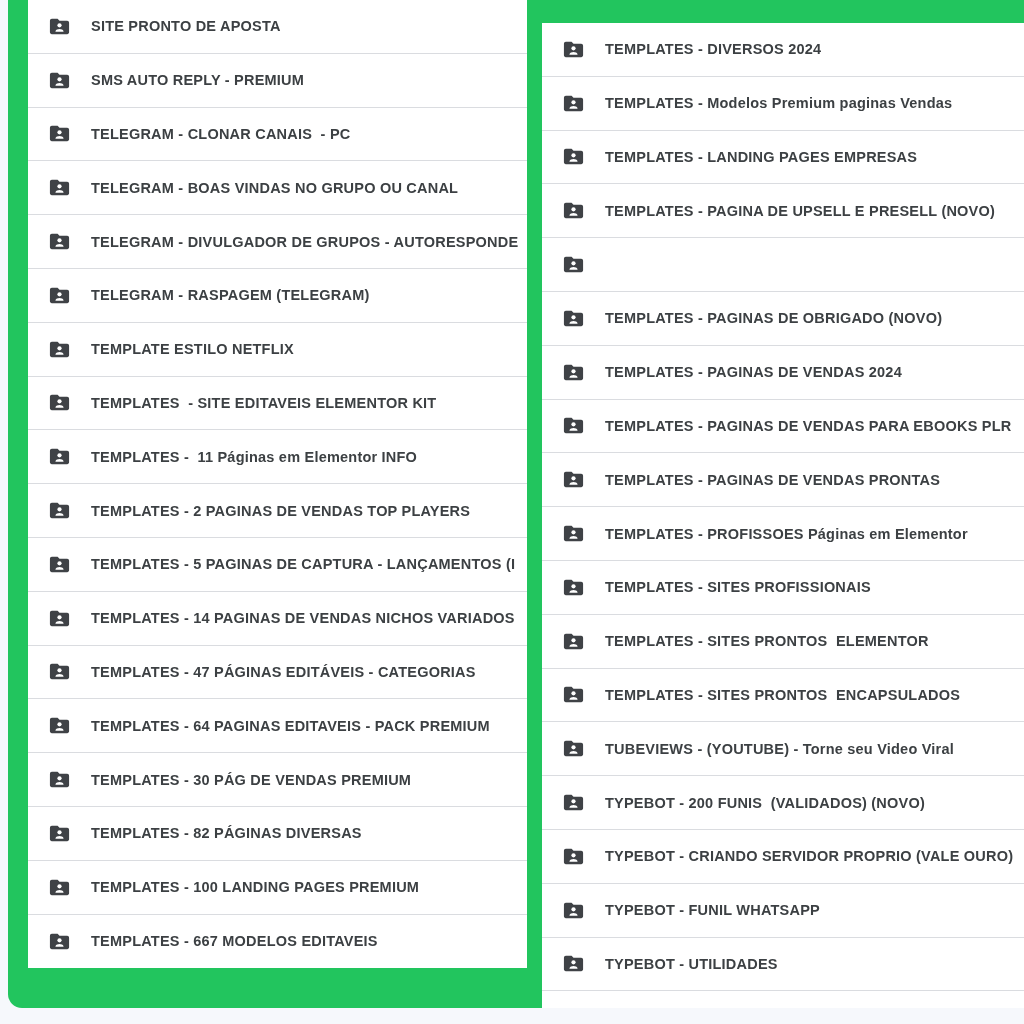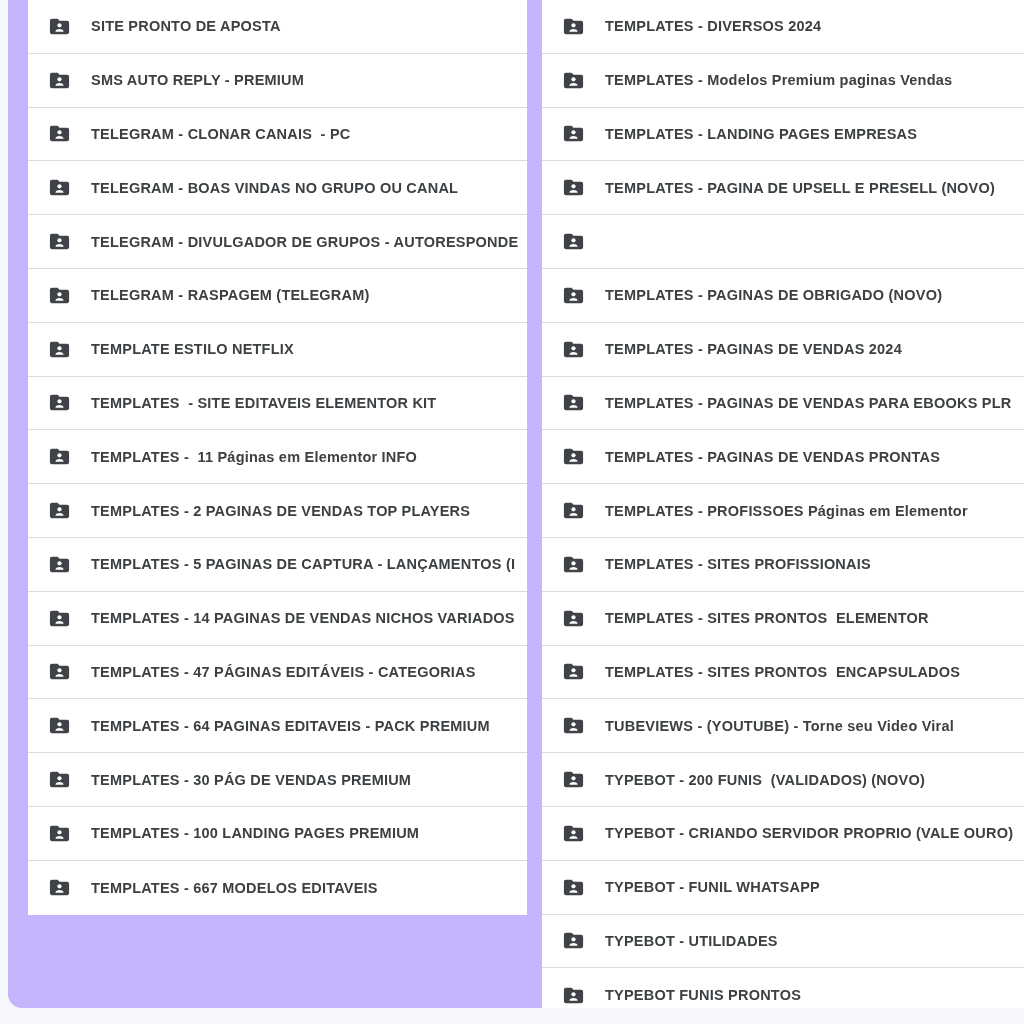--- a/index.html
+++ b/index.html
@@ -10,32 +10,32 @@
     overflow: hidden;
     background: #f6f8fc; 
     font-family: "Liberation Sans", sans-serif;
   }
   .card {
     position: absolute;
     left: 8px;
     top: 0;
     width: 1016px;
     height: 1008px;
-    background: #c4b5fd;
+    background: #22c55e;
     border-bottom-left-radius: 14px;
     overflow: hidden;
   }
   .col {
     position: absolute;
     top: 0;
     bottom: 0;
     box-sizing: border-box;
   }
   .col-left  { left: 20px;  width: 499px; }
-  .col-right { left: 534px; width: 482px; padding-top: 0; }
+  .col-right { left: 534px; width: 482px; padding-top: 23px; }
   .row {
     height: 53.8px;
     display: flex;
     align-items: center;
     border-bottom: 1px solid #dadce0;
     box-sizing: border-box;
     cursor: pointer;
     background: #fff;
   }
   .row:last-child { border-bottom: none; }
@@ -222,20 +222,30 @@
     <span class="icon">
       <svg viewBox="0 0 24 24" width="23" height="23" aria-hidden="true">
         <path fill="#3f4246" d="M10 4H4c-1.1 0-1.99.9-1.99 2L2 18c0 1.1.9 2 2 2h16c1.1 0 2-.9 2-2V8c0-1.1-.9-2-2-2h-8l-2-2z"></path>
         <circle cx="12" cy="10.8" r="2.2" fill="#ffffff"></circle>
         <path fill="#ffffff" d="M7.8 17.3c0-1.9 2.8-2.6 4.2-2.6s4.2.7 4.2 2.6v.3H7.8z"></path>
       </svg>
     </span>
     <span class="label">TEMPLATES - 30 PÁG DE VENDAS PREMIUM</span>
   </div>
 
+  <div class="row">
+    <span class="icon">
+      <svg viewBox="0 0 24 24" width="23" height="23" aria-hidden="true">
+        <path fill="#3f4246" d="M10 4H4c-1.1 0-1.99.9-1.99 2L2 18c0 1.1.9 2 2 2h16c1.1 0 2-.9 2-2V8c0-1.1-.9-2-2-2h-8l-2-2z"></path>
+        <circle cx="12" cy="10.8" r="2.2" fill="#ffffff"></circle>
+        <path fill="#ffffff" d="M7.8 17.3c0-1.9 2.8-2.6 4.2-2.6s4.2.7 4.2 2.6v.3H7.8z"></path>
+      </svg>
+    </span>
+    <span class="label">TEMPLATES - 82 PÁGINAS DIVERSAS</span>
+  </div>
 
   <div class="row">
     <span class="icon">
       <svg viewBox="0 0 24 24" width="23" height="23" aria-hidden="true">
         <path fill="#3f4246" d="M10 4H4c-1.1 0-1.99.9-1.99 2L2 18c0 1.1.9 2 2 2h16c1.1 0 2-.9 2-2V8c0-1.1-.9-2-2-2h-8l-2-2z"></path>
         <circle cx="12" cy="10.8" r="2.2" fill="#ffffff"></circle>
         <path fill="#ffffff" d="M7.8 17.3c0-1.9 2.8-2.6 4.2-2.6s4.2.7 4.2 2.6v.3H7.8z"></path>
       </svg>
     </span>
     <span class="label">TEMPLATES - 100 LANDING PAGES PREMIUM</span>

